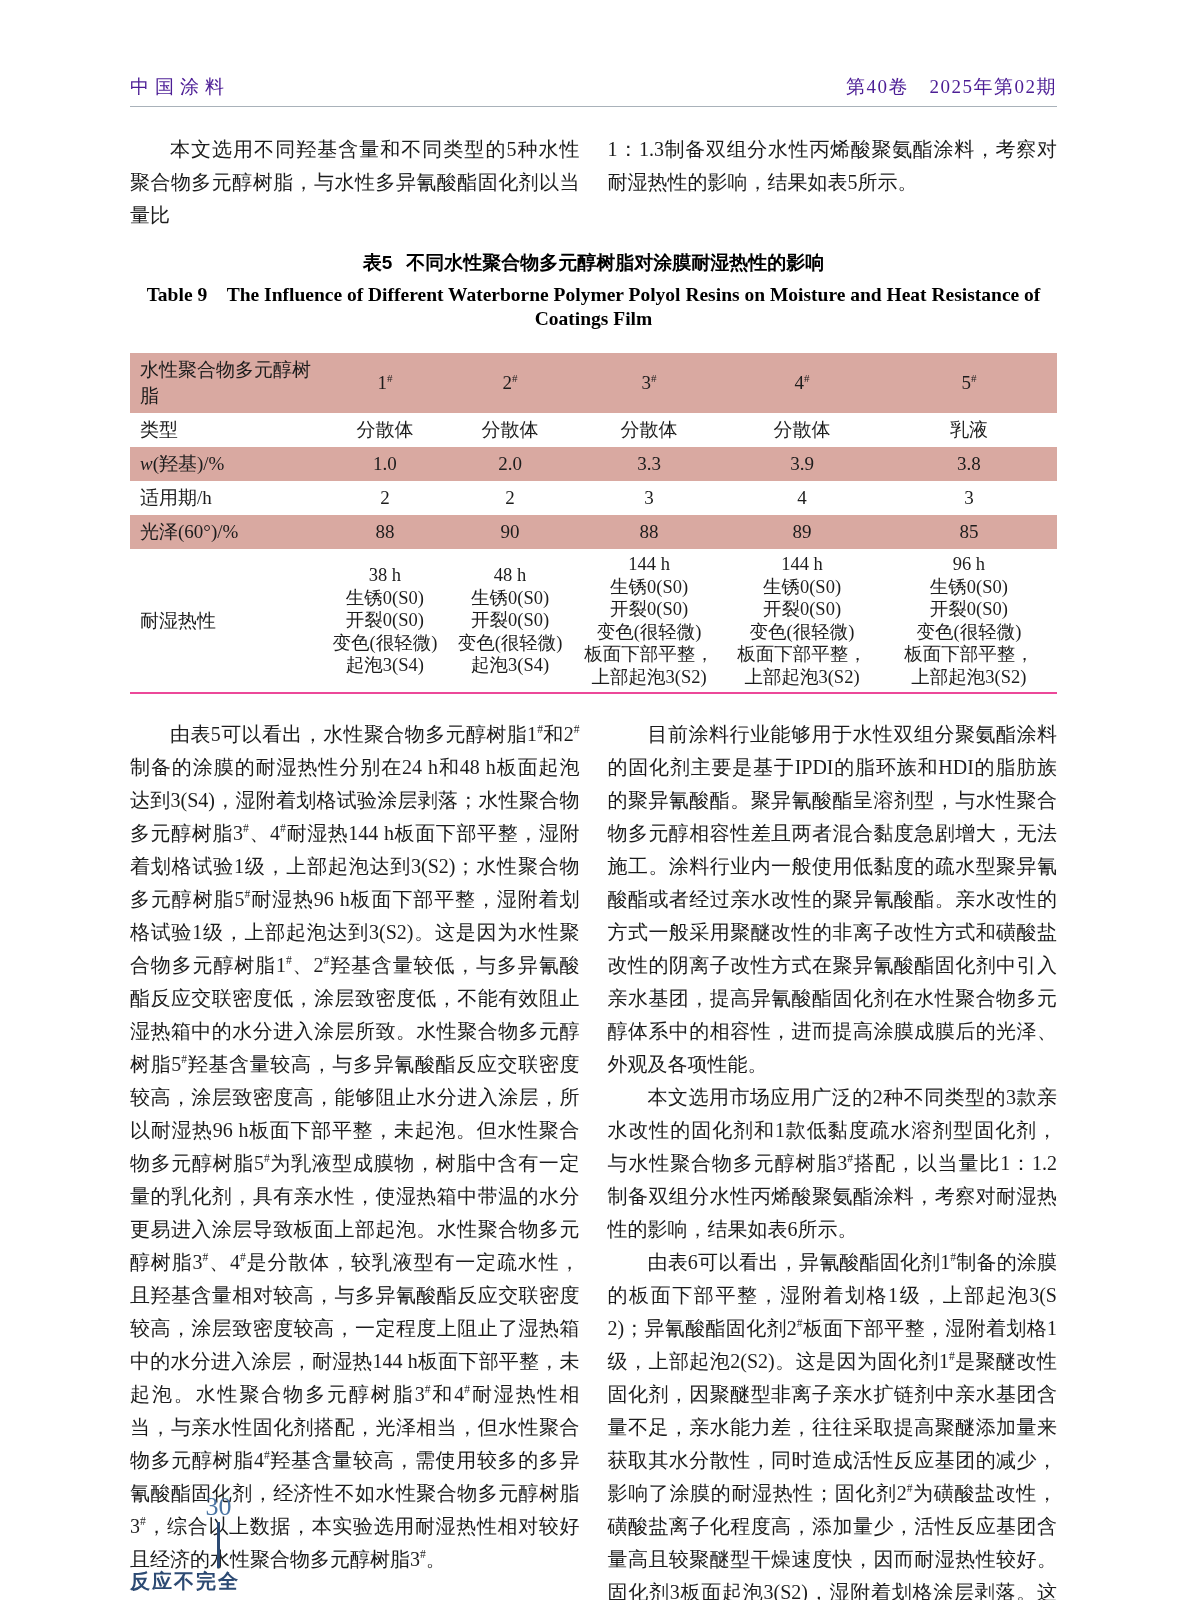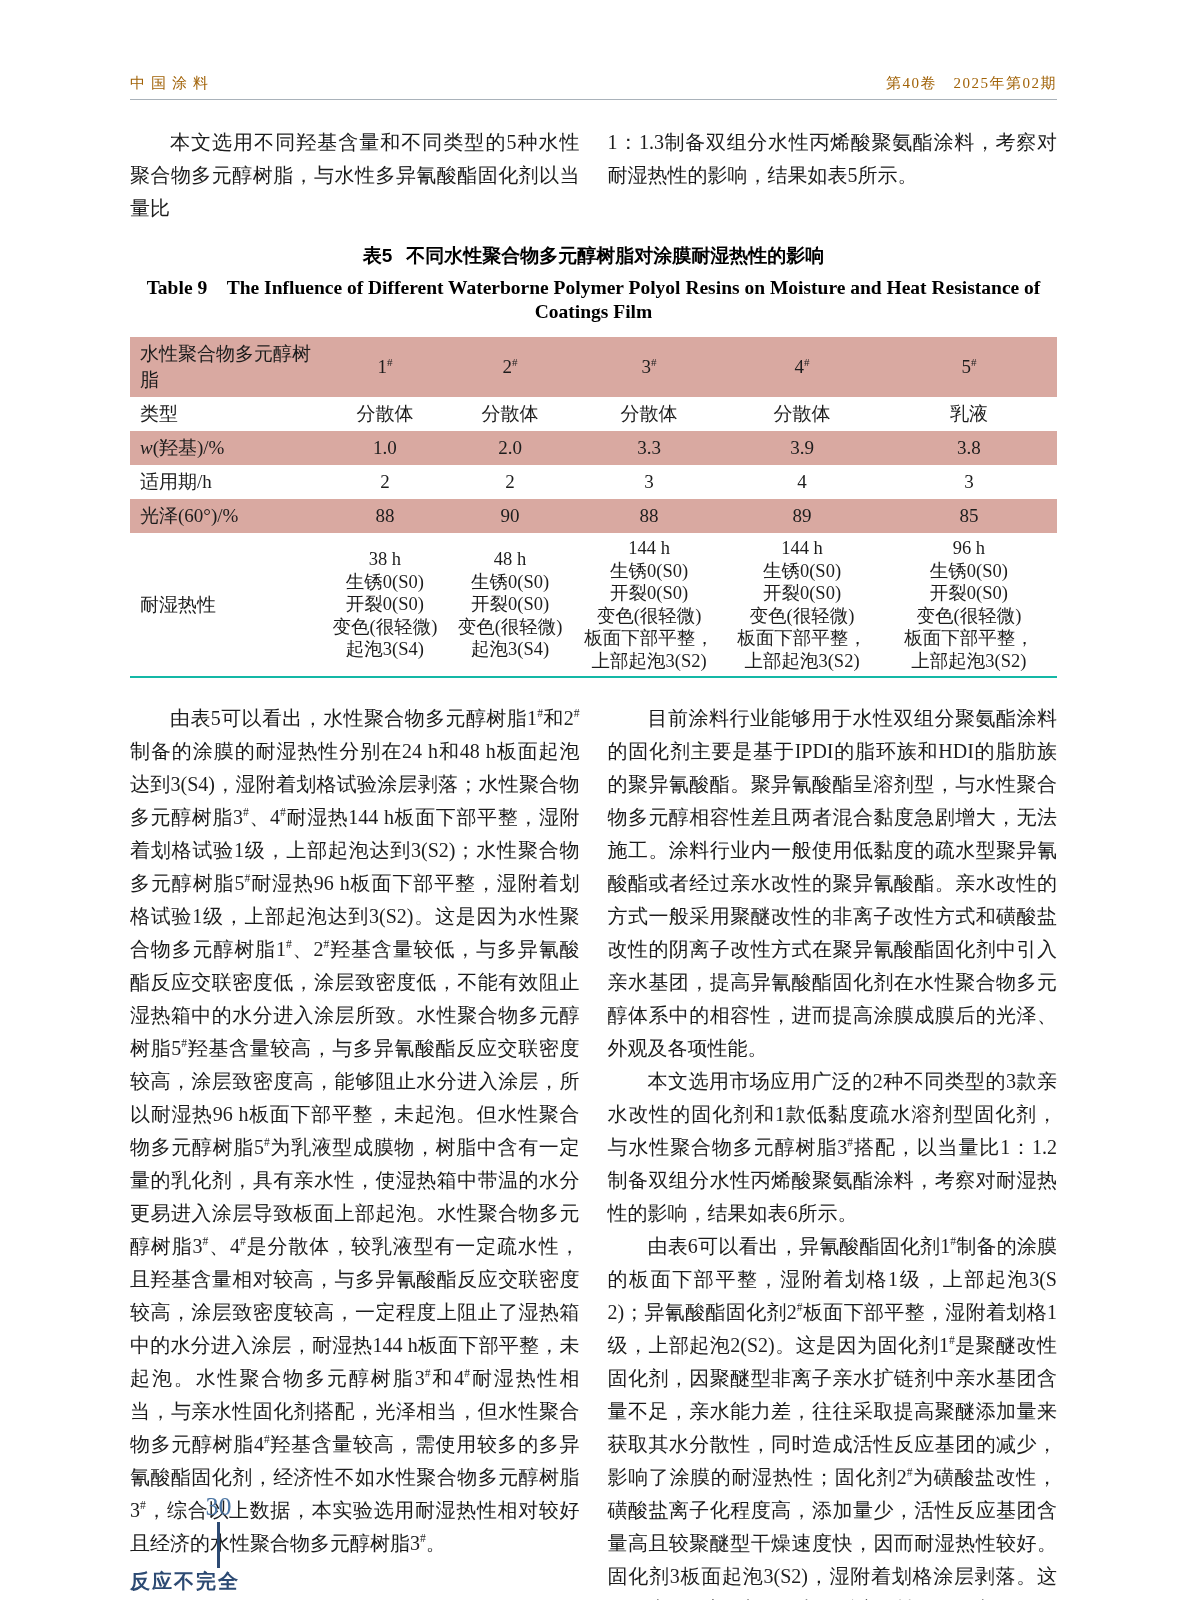--- a/index.html
+++ b/index.html
@@ -10,21 +10,21 @@
     overflow:hidden;
     font-family:"Liberation Serif","DejaVu Serif",serif;
     color:#1c1c1c;
   }
   .content{margin:0 130px;}
 
   
   .runhead{
     display:flex;justify-content:space-between;align-items:flex-end;
     padding-top:74px;
-    font-size:15px;color:#a16207;
+    font-size:19px;color:#4c1d95;
   }
   .runhead .jname{letter-spacing:6px;}
   .runhead .issue{letter-spacing:1.5px;}
   .runrule{border-bottom:1.5px solid #a9b2ba;margin-top:6px;}
 
   
   .body-p{
     font-size:20px;line-height:33px;
     text-align:justify;margin:0;
     word-break:break-all;
@@ -43,23 +43,23 @@
   }
   .cap-zh .cap-label{margin-right:14px;}
   .cap-en{
     text-align:center;font-weight:bold;font-size:19.5px;color:#000;
     margin-top:5px;
     font-family:"Liberation Serif","DejaVu Serif",serif;
   }
 
   
   table.t5{
-    width:100%;border-collapse:collapse;margin-top:14px;
+    width:100%;border-collapse:collapse;margin-top:23px;
     font-size:19px;
-    border-bottom:2px solid #14b8a6;
+    border-bottom:2px solid #ec4899;
   }
   table.t5 td{
     text-align:center;vertical-align:middle;padding:4px 2px;
   }
   table.t5 td.lab{text-align:left;padding-left:10px;}
   tr.pink{background:#d9a9a1;}
   tr.hrow td{height:28px;}
   td.multi{
     white-space:pre-line;
     font-size:18.5px;line-height:22.5px;

